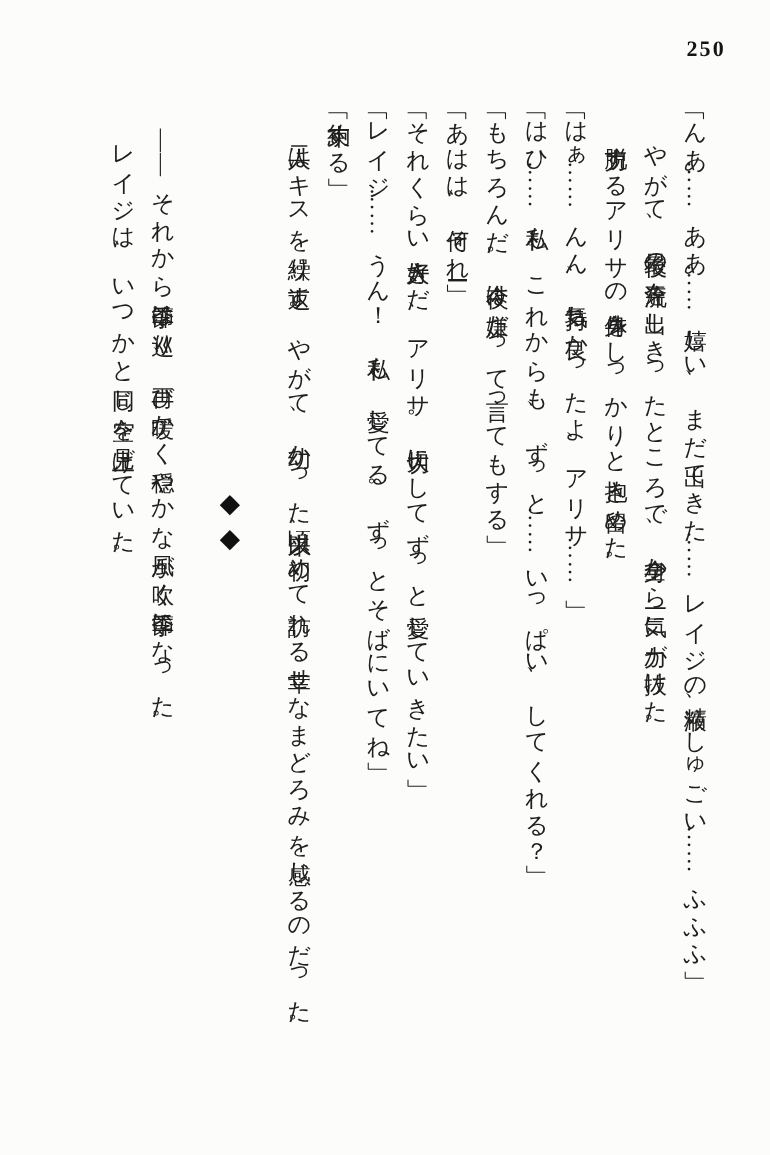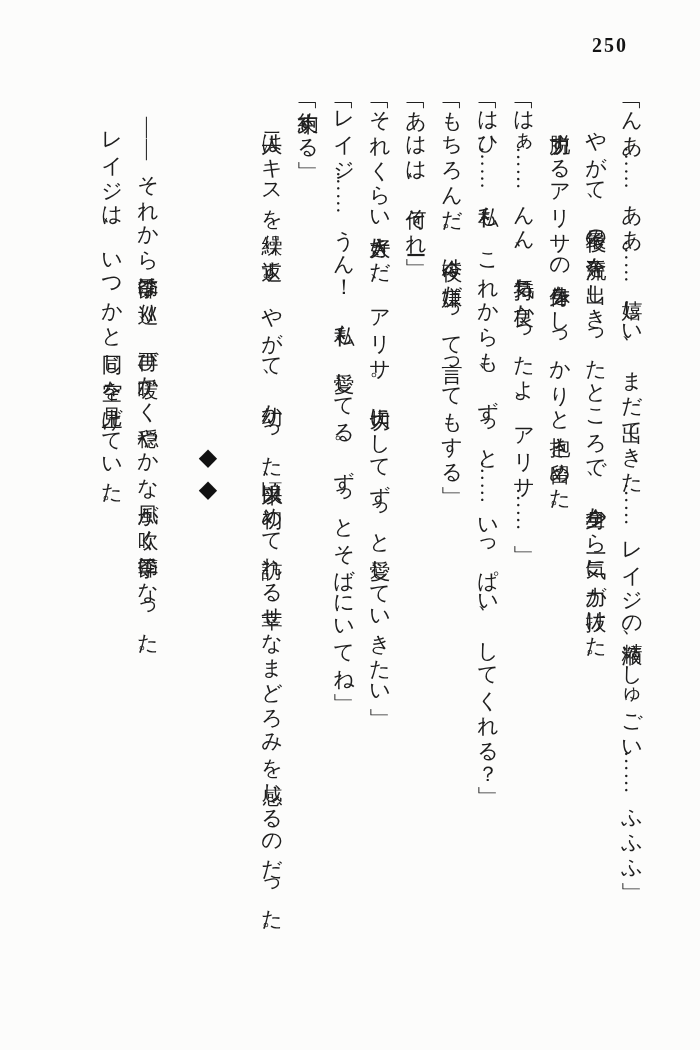--- a/index.html
+++ b/index.html
@@ -17,21 +17,21 @@
     width: 700px;
     height: 1050px;
     background: #fcfcfb;
     font-family: "Liberation Serif", "DejaVu Serif", serif;
     color: #1e1e1e;
     overflow: hidden;
   }
   .page-number {
     position: absolute;
     top: 34px;
-    left: 592px;
+    left: 624px;
     font-size: 20px;
     font-weight: 600;
     letter-spacing: 2px;
     color: #141414;
   }
   .text-area {
     position: absolute;
     top: 95px;
     right: 50px;
     height: 892px;

